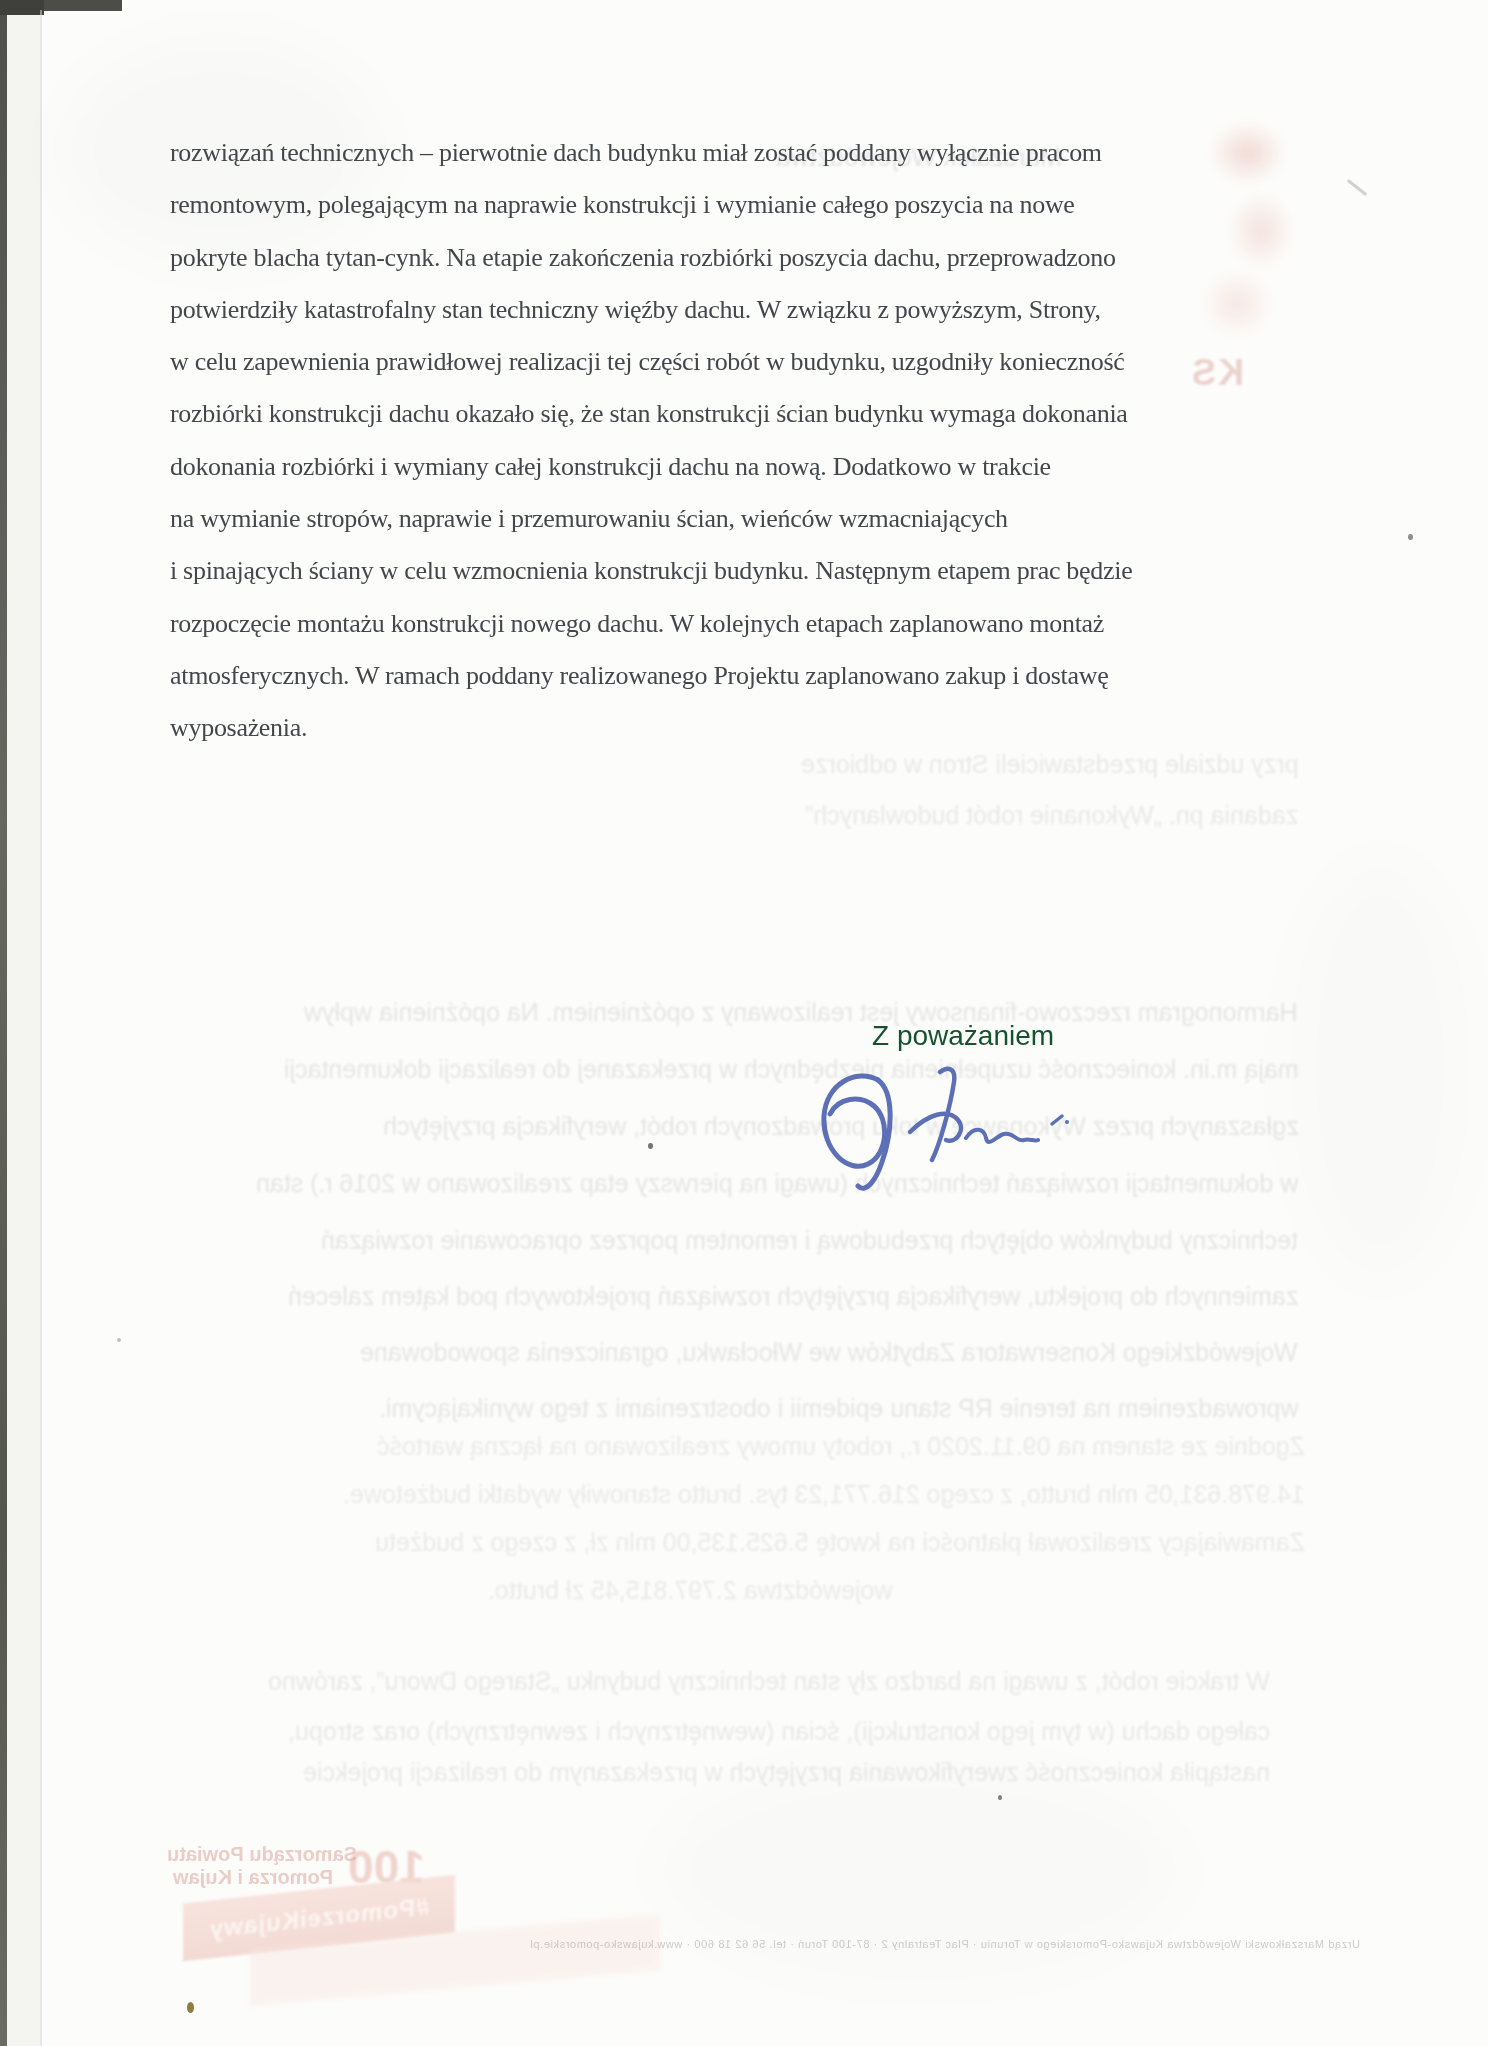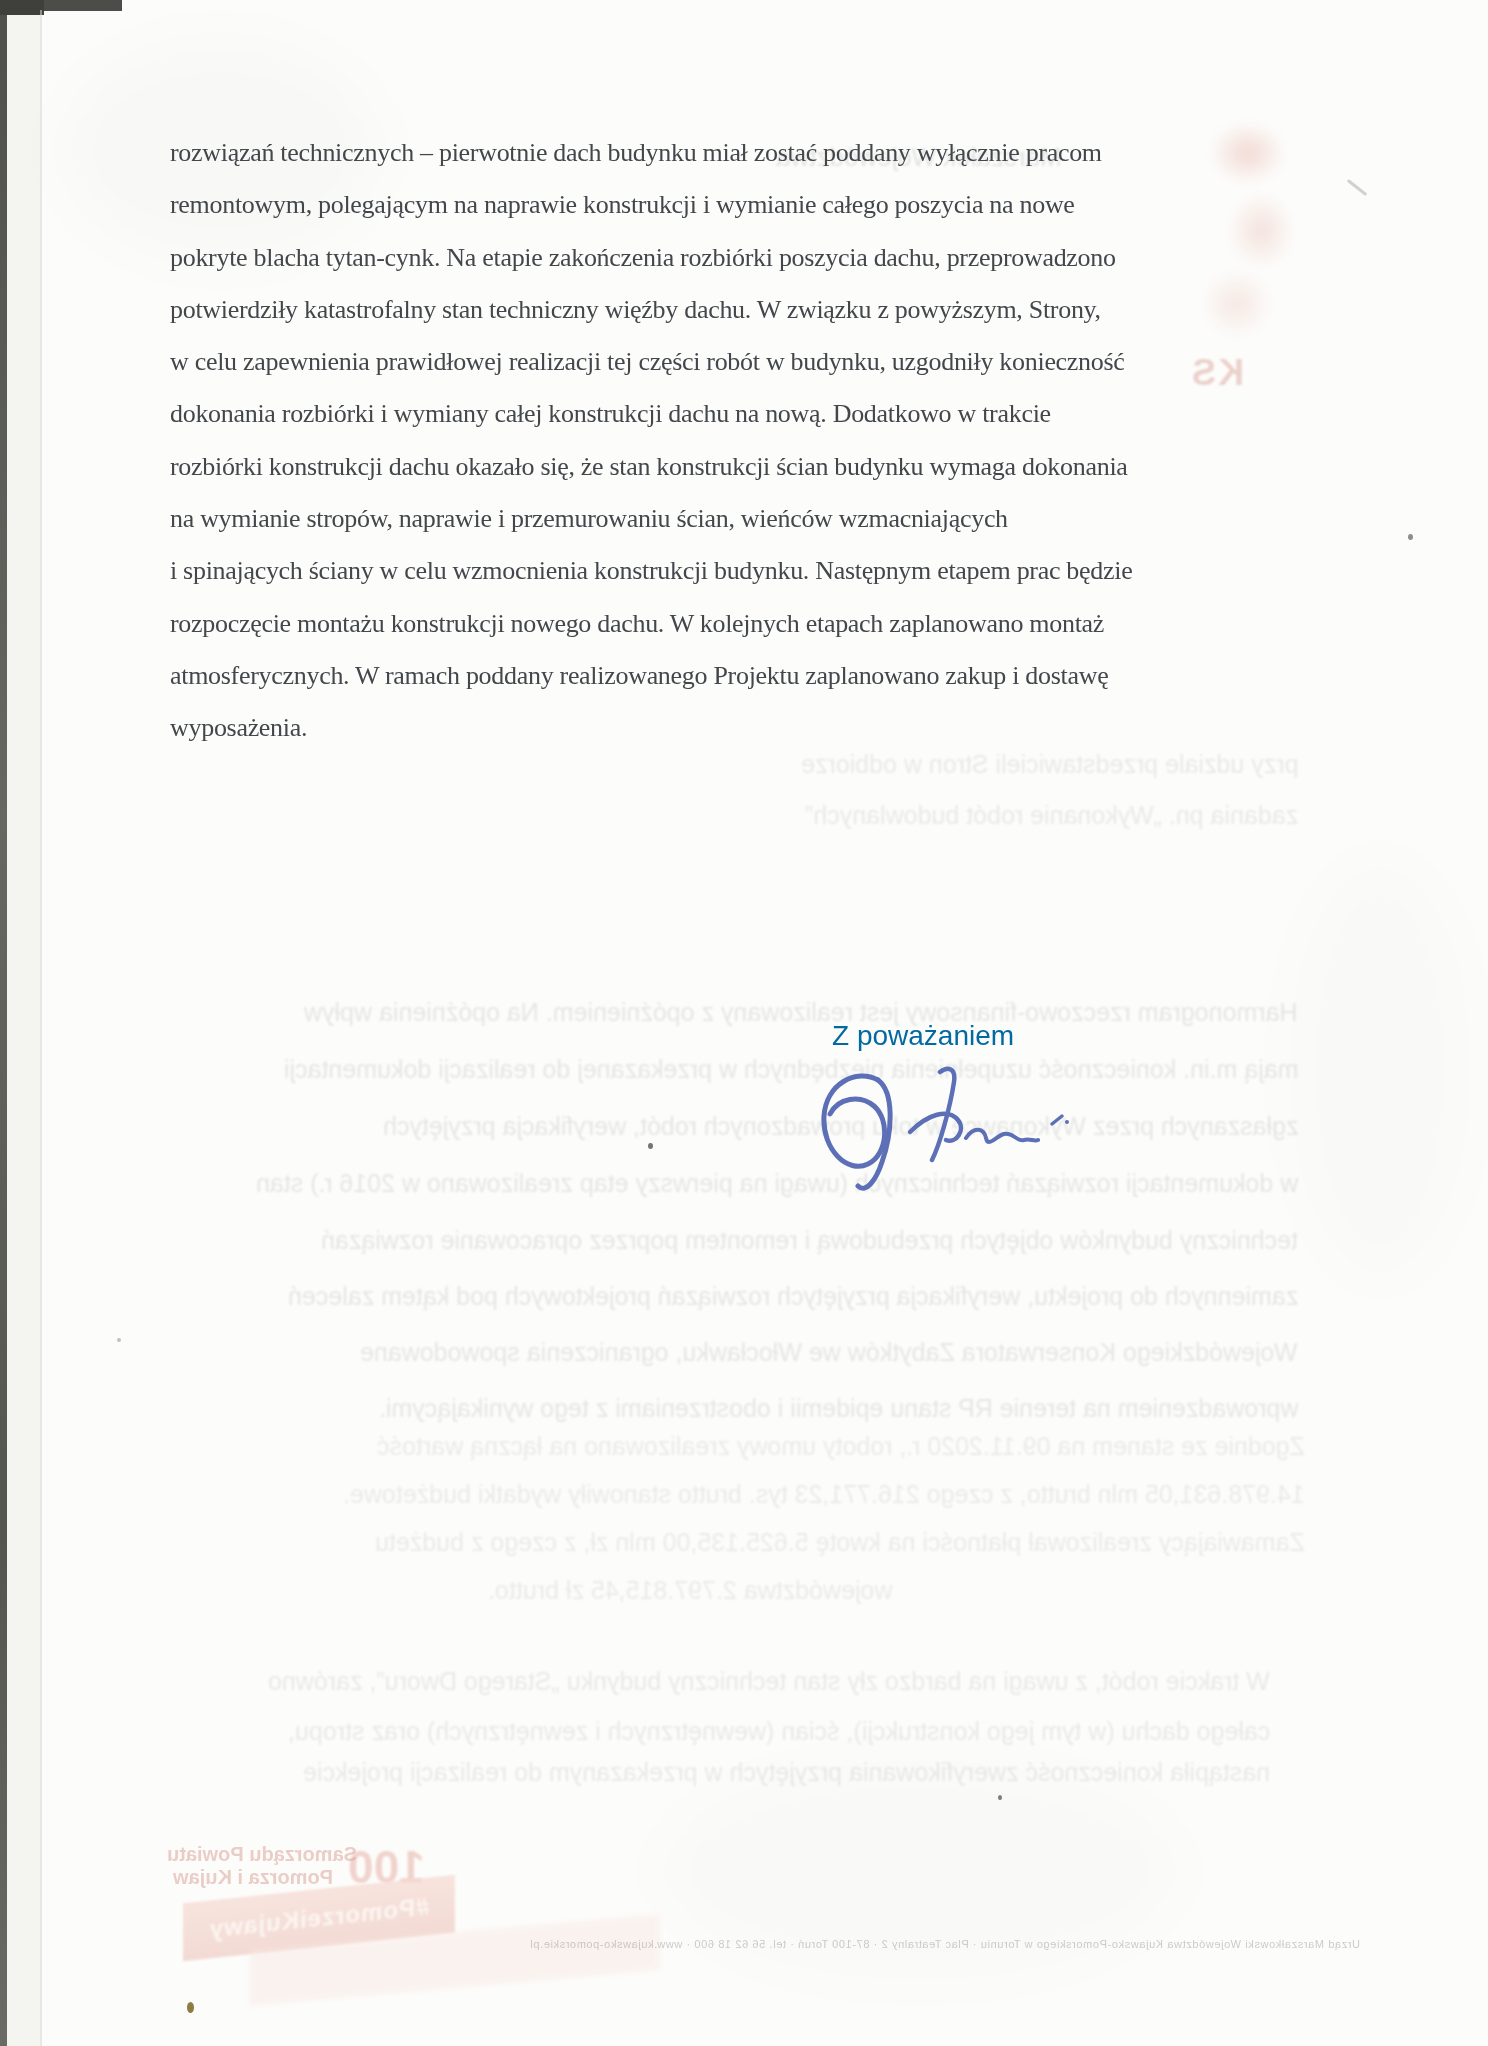--- a/index.html
+++ b/index.html
@@ -17,22 +17,22 @@
     background:#cfd9d4;opacity:.55;}
   .margin-strip{position:absolute;left:7px;top:0;width:33px;height:2046px;background:#f4f4f1;}
   .blotch{position:absolute;border-radius:50%;filter:blur(28px);}
   
   .body-text{
     position:absolute;left:170px;top:127px;width:1200px;z-index:3;
     font-size:26px;line-height:52.3px;letter-spacing:-0.3px;color:#43474c;
   }
   .body-text div{white-space:nowrap;font-family:Liberation Serif, serif;}
   .closing{
-    position:absolute;left:832px;top:1020px;z-index:3;
-    font-size:28px;color:#0369a1;white-space:nowrap;
+    position:absolute;left:872px;top:1020px;z-index:3;
+    font-size:28px;color:#14532d;white-space:nowrap;
   }
   .signature{position:absolute;left:790px;top:1058px;z-index:4;}
   
   .gline{
     position:absolute;white-space:nowrap;z-index:1;
     font-size:25px;color:#4e5357;
     transform:scaleX(-1);filter:blur(0.8px);opacity:0.13;
   }
   .gheader{font-size:26px;opacity:.17;color:#6a6f74;}
   .gfrag{opacity:.11;}
@@ -127,22 +127,22 @@
   <div class="ribbon-wedge"></div>
 
   <div class="footer-noise">Urząd Marszałkowski Województwa Kujawsko-Pomorskiego w Toruniu · Plac Teatralny 2 · 87-100 Toruń · tel. 56 62 18 600 · www.kujawsko-pomorskie.pl</div>
 
   <div class="body-text">
     <div>rozwiązań technicznych – pierwotnie dach budynku miał zostać poddany wyłącznie pracom</div>
     <div>remontowym, polegającym na naprawie konstrukcji i wymianie całego poszycia na nowe</div>
     <div>pokryte blacha tytan-cynk. Na etapie zakończenia rozbiórki poszycia dachu, przeprowadzono</div>
     <div>potwierdziły katastrofalny stan techniczny więźby dachu. W związku z powyższym, Strony,</div>
     <div>w celu zapewnienia prawidłowej realizacji tej części robót w budynku, uzgodniły konieczność</div>
+    <div>rozbiórki konstrukcji dachu okazało się, że stan konstrukcji ścian budynku wymaga dokonania</div>
     <div>dokonania rozbiórki i wymiany całej konstrukcji dachu na nową. Dodatkowo w trakcie</div>
-    <div>rozbiórki konstrukcji dachu okazało się, że stan konstrukcji ścian budynku wymaga dokonania</div>
     <div>na wymianie stropów, naprawie i przemurowaniu ścian, wieńców wzmacniających</div>
     <div>i spinających ściany w celu wzmocnienia konstrukcji budynku. Następnym etapem prac będzie</div>
     <div>rozpoczęcie montażu konstrukcji nowego dachu. W kolejnych etapach zaplanowano montaż</div>
     <div>atmosferycznych. W ramach poddany realizowanego Projektu zaplanowano zakup i dostawę</div>
     <div>wyposażenia.</div>
   </div>
 
   <div class="closing">Z poważaniem</div>
 
   <svg class="signature" width="300" height="150" viewBox="0 0 300 150">

